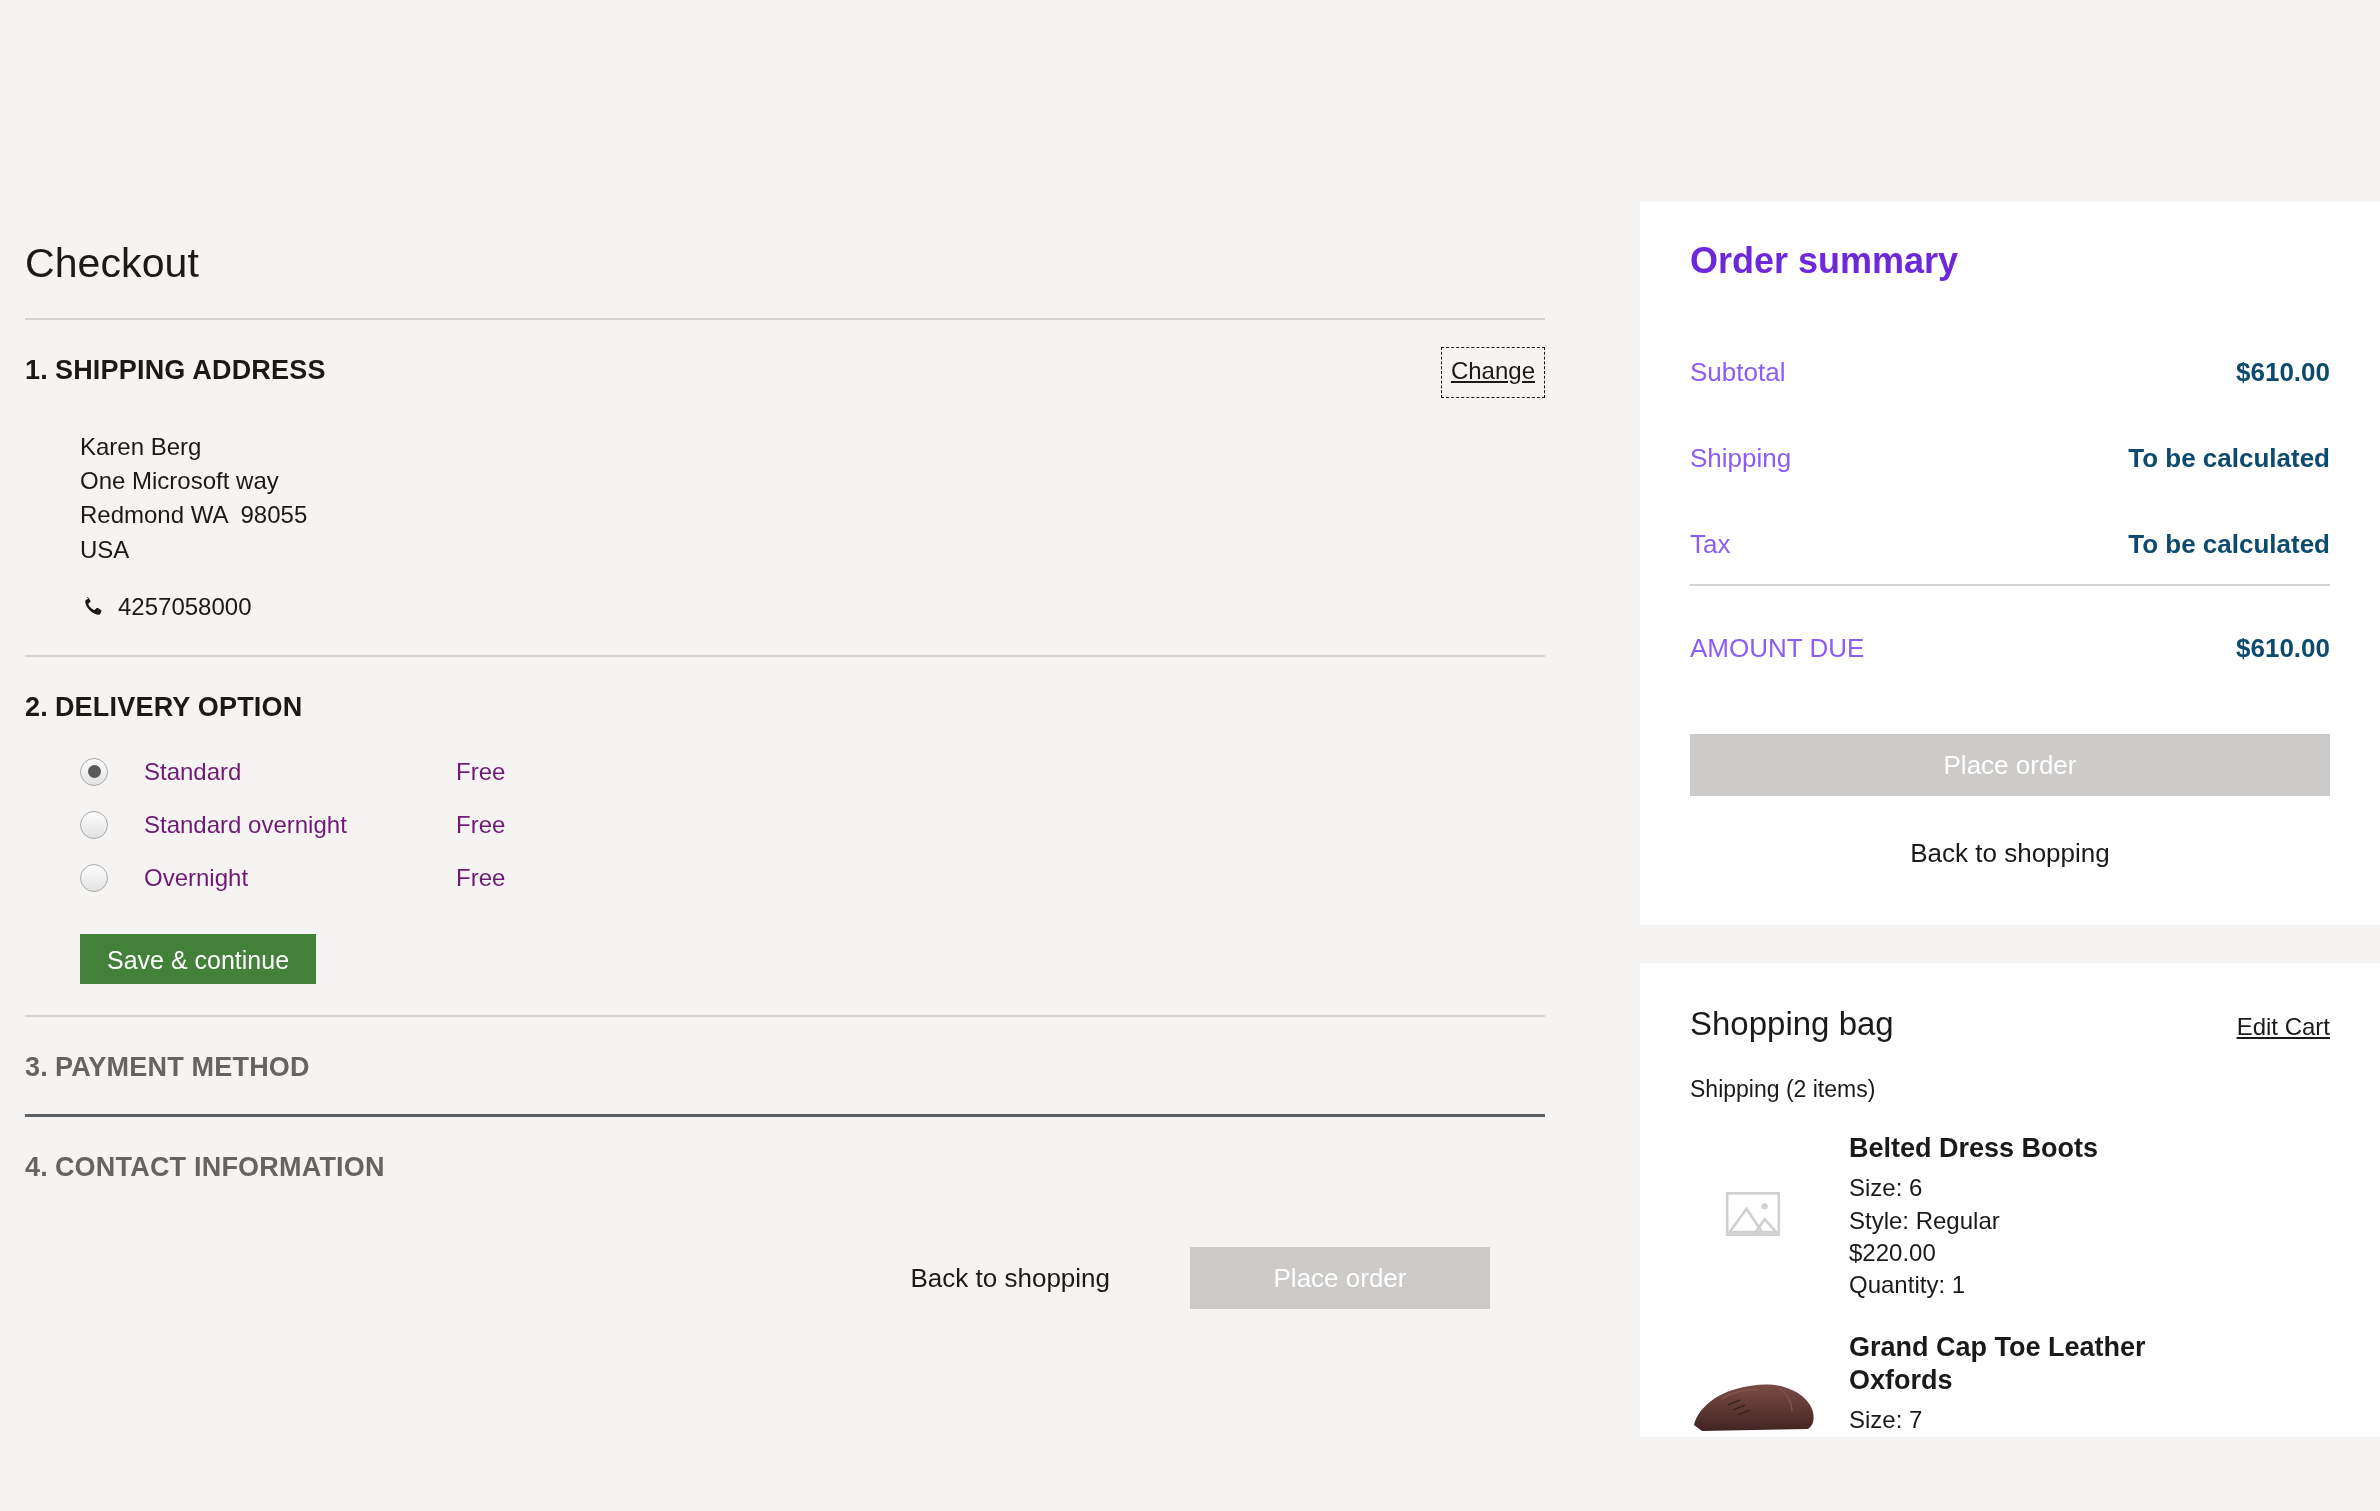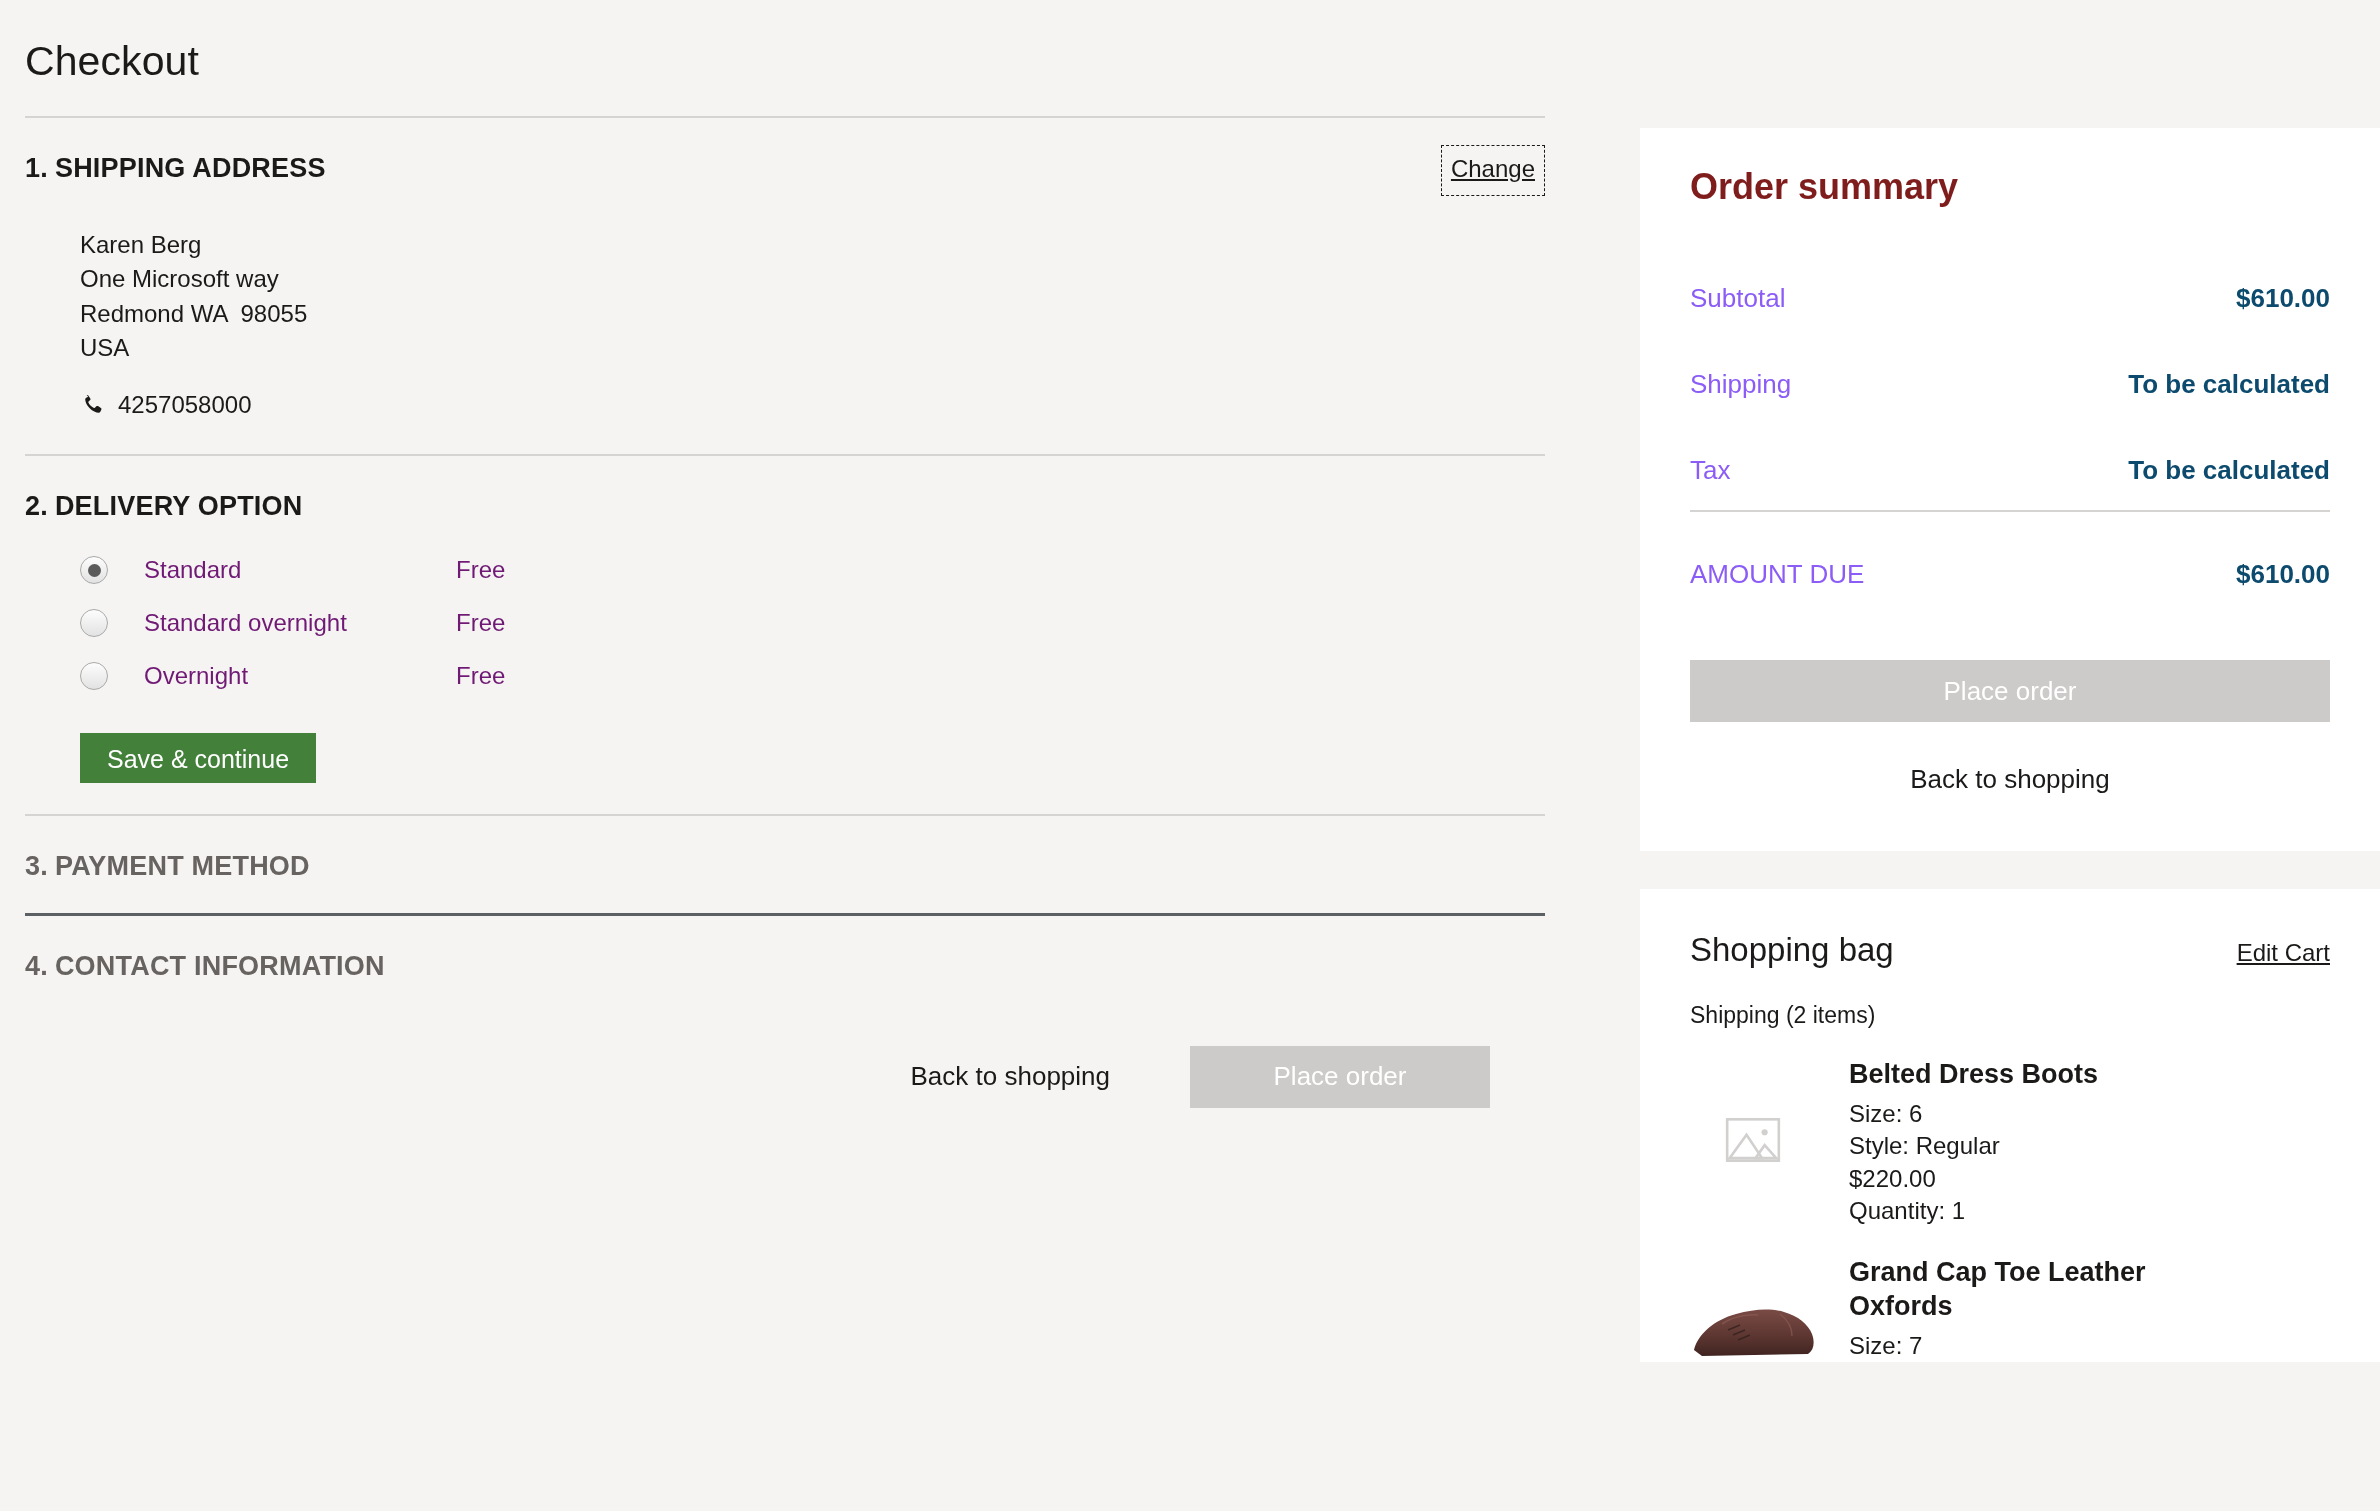--- a/index.html
+++ b/index.html
@@ -10,21 +10,21 @@
     overflow: hidden;
     background: #f5f4f2;
     font-family: "Liberation Sans", sans-serif;
     color: #1b1a19;
   }
   .page {
     position: relative;
     width: 2380px;
     height: 1511px;
     display: flex;
-    align-items: flex-start;
+    align-items: center;
   }
 
   
   .left-col {
     width: 1600px;
     flex: 0 0 1600px;
     padding: 0;
     position: relative;
   }
   .page-title {
@@ -169,21 +169,21 @@
     background: #ffffff;
     padding: 0;
   }
   .card.summary { padding: 38px 50px 56px 50px; }
   .card.bag { margin-top: 38px; padding: 42px 50px 0 50px; }
 
   .summary-title {
     font-size: 36px;
     font-weight: 700;
     margin: 0 0 34px 0;
-    color: #7f1d1d;
+    color: #6d28d9;
   }
   .sum-row {
     display: flex;
     justify-content: space-between;
     align-items: baseline;
     font-size: 26px;
     padding: 9px 0 14px 0;
   }
   .sum-row .label { color: #8b5cf6; font-weight: 400; margin-top: 32px; }
   .sum-row .value { font-weight: 700; color: #0c4a6e; }

